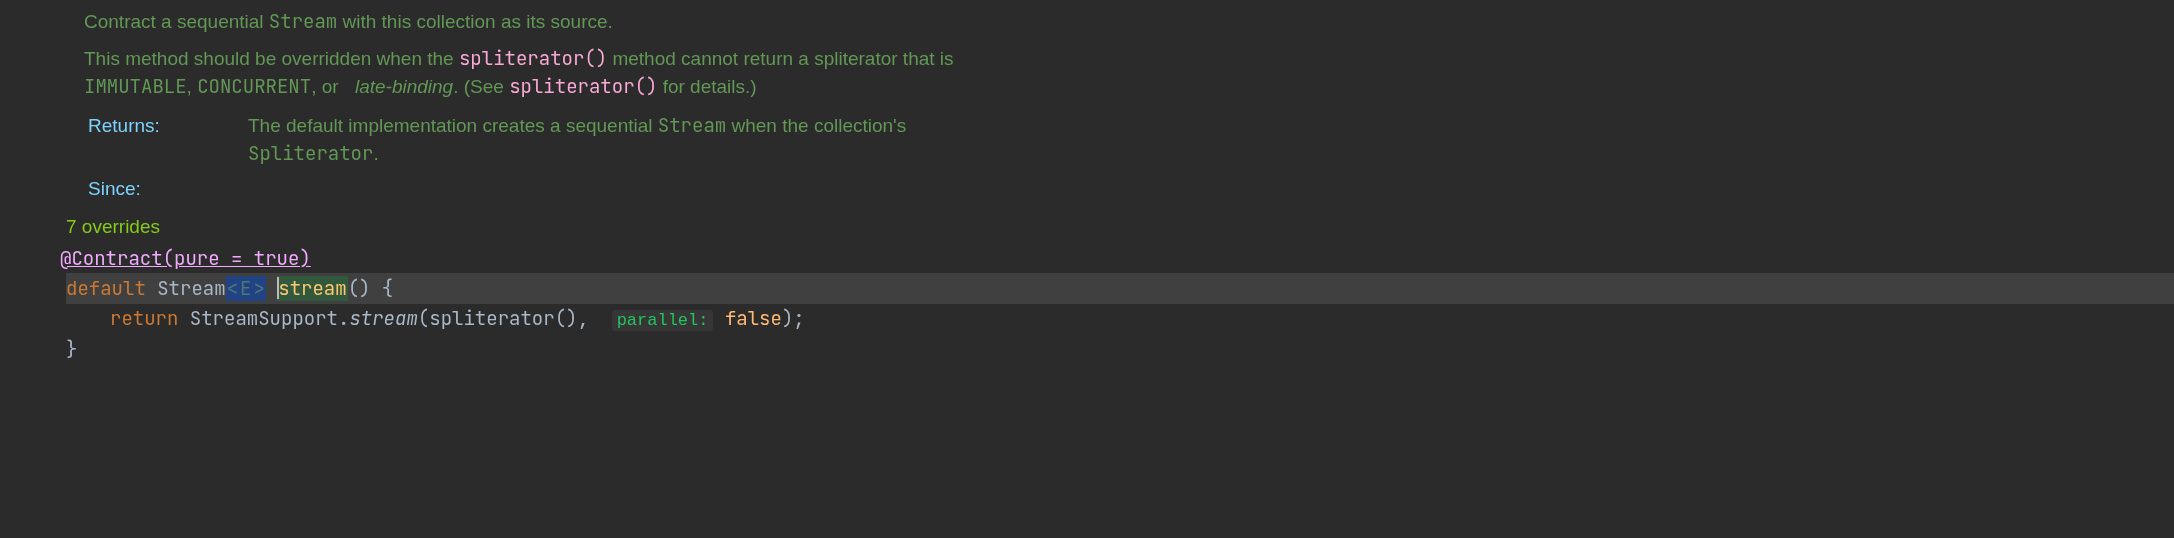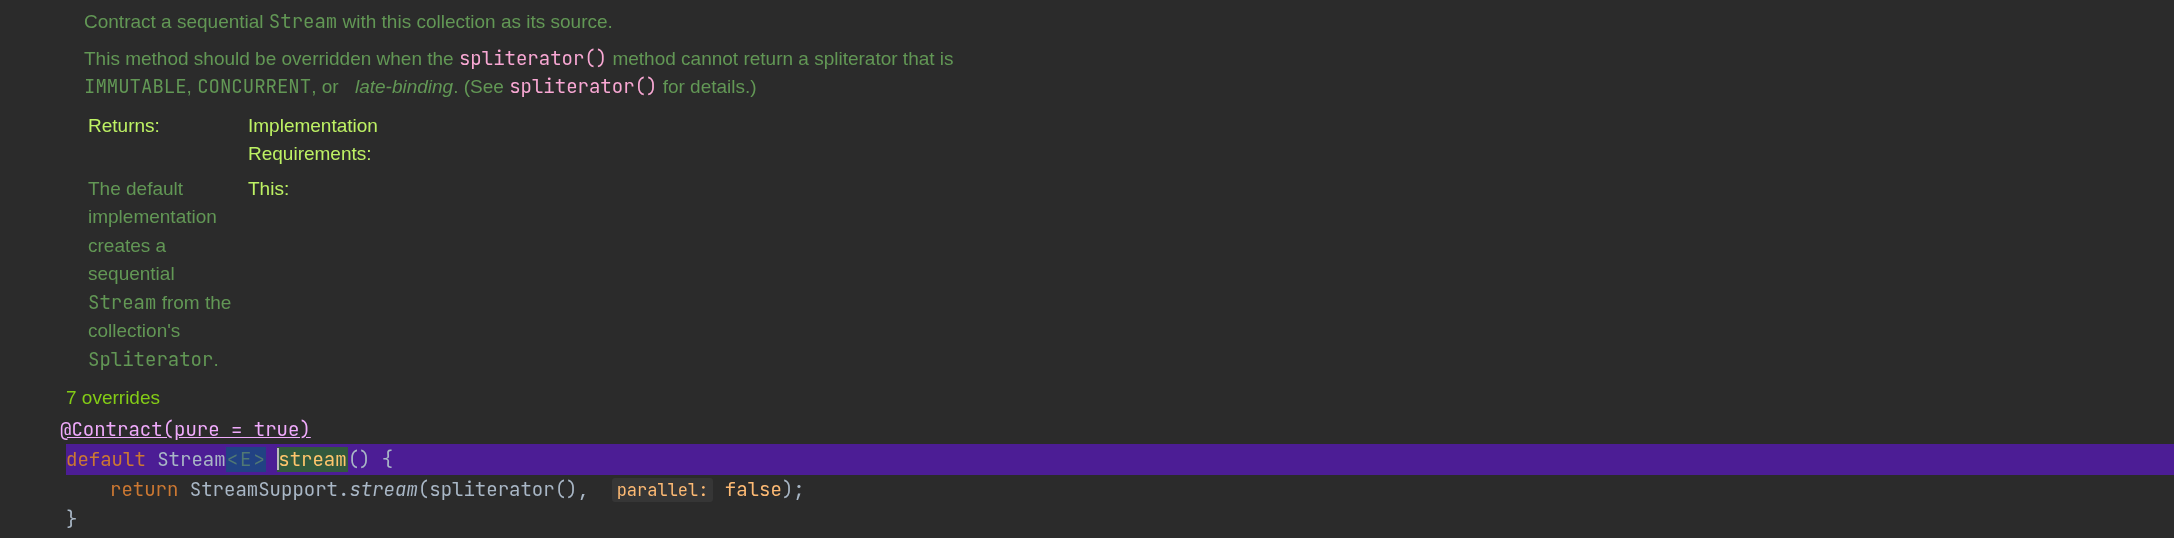--- a/index.html
+++ b/index.html
@@ -36,21 +36,21 @@
       margin-left: 11px;
     }
     .doc-table {
       display: grid;
       grid-template-columns: 150px auto;
       gap: 6px 10px;
       margin-top: 10px;
       margin-left: 4px;
     }
     .doc-table-label {
-      color: #bef264;
+      color: #7dd3fc;
     }
     .doc-table-value {
       color: #629755;
     }
     .overrides {
       color: #84cc16;
       margin-left: 6px;
       margin-top: 10px;
       margin-bottom: 2px;
     }
@@ -59,21 +59,21 @@
       margin-top: 2px;
       text-decoration: underline;
     }
     .code-line {
       font-family: 'JetBrains Mono', 'Consolas', 'Monaco', monospace;
       white-space: pre;
       font-size: 19px;
       line-height: 1.55;
     }
     .caret-line {
-      background: #4c1d95;
+      background: #404040;
       padding: 1px 0;
     }
     .kw {
       color: #cc7832;
     }
     .type {
       color: #a9b7c6;
     }
     .generic-hl {
       background: #214283;
@@ -93,26 +93,27 @@
       vertical-align: middle;
       margin-right: -2px;
       position: relative;
       top: -2px;
     }
     .italic-method {
       font-style: italic;
       color: #a9b7c6;
     }
     .hint {
-      color: #fdba74;
+      color: #22c55e;
       background: #363636;
       border-radius: 3px;
       padding: 1px 5px;
       font-style: normal;
       font-size: 17px;
+      font-family: Liberation Mono, monospace;
     }
     .bool {
       color: #fdba74;
     }
     .punct {
       color: #a9b7c6;
     }
     .sig-left { margin-left: 6px; }
     .indent1 { margin-left: 50px; }
   </style>
@@ -123,29 +124,25 @@
   <div class="doc-text">
     <span>Contract a sequential </span><span class="doc-code">Stream</span><span> with this collection as its source.</span>
   </div>
   <div class="doc-text" style="margin-top:8px; max-width:900px;">
     <span>This method should be overridden when the </span><span class="doc-link">spliterator()</span><span> method cannot return a spliterator that is </span><span class="doc-code">IMMUTABLE</span><span>, </span><span class="doc-code">CONCURRENT</span><span>, or </span><span class="doc-italic">late-binding</span><span>. (See </span><span class="doc-link">spliterator()</span><span> for details.)</span>
   </div>
 
   <div class="doc-table">
     <div class="doc-table-label">Returns:</div>
 
-    <div class="doc-table-label">
-      <span>Implementation</span><br>
-      <span>Requirements:</span>
-    </div>
     <div class="doc-table-value">
-      <span>The default implementation creates a sequential </span><span class="doc-code">Stream</span><span> from the collection's </span><br><span class="doc-code">Spliterator</span><span>.</span>
+      <span>The default implementation creates a sequential </span><span class="doc-code">Stream</span><span> when the collection's </span><br><span class="doc-code">Spliterator</span><span>.</span>
     </div>
 
-    <div class="doc-table-label">This:</div>
+    <div class="doc-table-label">Since:</div>
   </div>
 </div>
 
 <div class="overrides">7 overrides</div>
 
 <div class="annotation code-line">@Contract(pure = true)</div>
 
 <div class="code-line caret-line sig-left"><span class="kw">default</span> <span class="type">Stream</span><span class="generic-hl">&lt;</span><span class="generic-hl">E</span><span class="generic-hl">&gt;</span> <span class="caret"></span><span class="method-name-hl">stream</span><span class="punct">() {</span></div>
 
 <div class="code-line indent1"><span class="kw">return</span><span class="type"> StreamSupport.</span><span class="italic-method">stream</span><span class="punct">(spliterator(),  </span><span class="hint">parallel:</span> <span class="bool">false</span><span class="punct">);</span></div>

